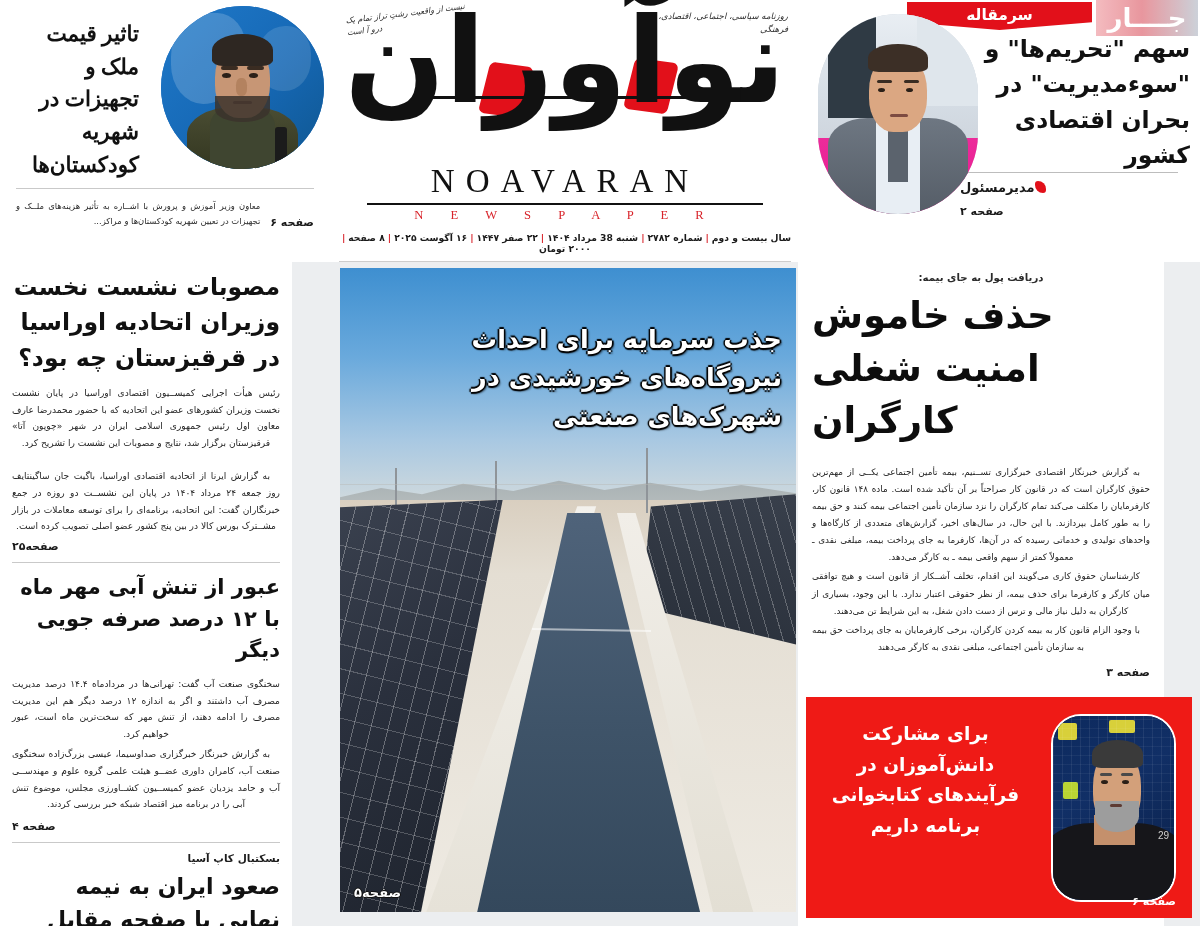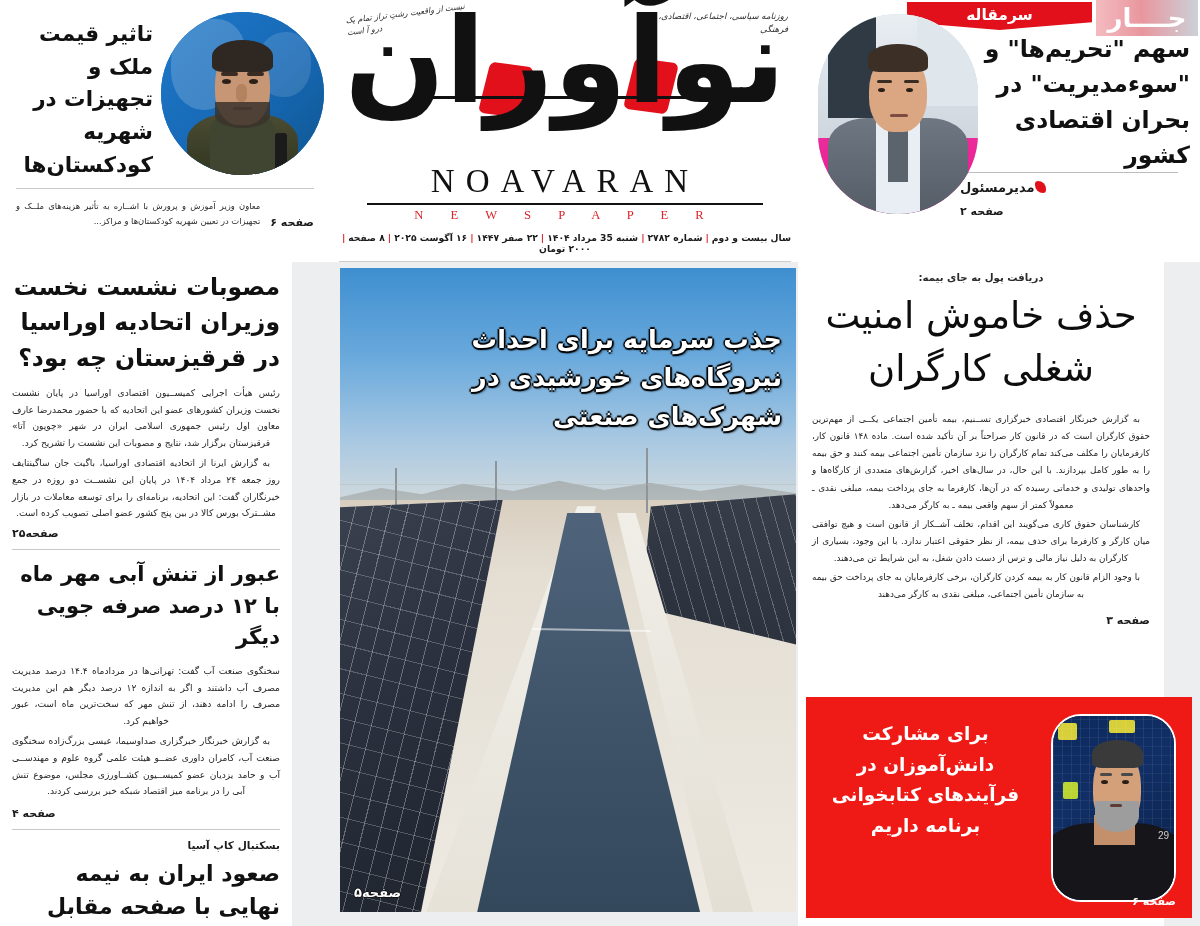--- a/index.html
+++ b/index.html
@@ -19,21 +19,21 @@
     font-size:9.1px; line-height:1.85; color:#242424; text-align:justify;
     text-align-last:center; direction:rtl;
   }
   .pagenum{ font-size:11px; font-weight:bold; color:#1a1a1a; direction:rtl; }
 
   
   .topband{ position:absolute; left:0; top:0; width:1200px; height:262px; background:#ffffff; }
 
   
   .tl{ position:absolute; left:0; top:0; width:332px; height:262px; background:#fff; padding:6px 8px 0 6px; }
-  .tl-flex{ display:flex; flex-direction:row-reverse; align-items:center; gap:6px; }
+  .tl-flex{ display:flex; flex-direction:row-reverse; align-items:flex-start; gap:20px;font-family:Liberation Serif, serif; }
   .tl-title{ flex:1; font-size:21.5px; font-weight:bold; text-align:right; direction:rtl;
              line-height:1.52; color:#111; padding-top:12px; padding-right:2px;}
   .avatar{
     width:163px; height:163px; border-radius:50%; flex:0 0 163px;
     overflow:hidden; position:relative; background:#1d6fc4;
   }
   .tl-lead{ margin-top:10px; padding:0 10px; display:flex; flex-direction:row-reverse;
             align-items:flex-end; gap:10px;}
   .tl-lead p{ flex:1; font-size:8.4px; line-height:1.75; direction:rtl; text-align:justify;
               text-align-last:right; color:#2a2a2a;}
@@ -145,21 +145,21 @@
   .photo-page{
     position:absolute; left:14px; bottom:12px; font-size:13px; font-weight:bold; direction:rtl;
     color:#fff; text-shadow:-1px 0 0 #111,1px 0 0 #111,0 -1px 0 #111,0 1px 0 #111;
   }
 
   
   .colR{ position:absolute; left:798px; top:262px; width:366px; height:664px; background:#fff;
          padding:10px 14px 2px 14px; }
   .r-kicker{ text-align:center; font-size:10.2px; font-weight:bold; direction:rtl; color:#2b2b2b;
              margin-bottom:7px; }
-  .r-title{ text-align:center; direction:rtl; font-size:37px; font-weight:normal; color:#0d0d0d;
+  .r-title{ text-align:left; direction:rtl; font-size:37px; font-weight:bold; color:#0d0d0d;
             line-height:1.42; letter-spacing:-1px; }
   .r-body{ margin-top:16px; font-size:8.8px; line-height:1.95; direction:rtl; color:#222;
            text-align:justify; text-align-last:center; }
   .r-body p{ margin-bottom:2px; text-indent:10px; }
   .r-page{ margin-top:10px; text-align:right; }
 
   
   .promo{ position:absolute; left:806px; top:697px; width:386px; height:221px; background:#ef1a16; }
   .promo-inner{ position:absolute; inset:0; display:flex; flex-direction:row-reverse;justify-content:flex-end; }
   .promo-txt{ flex:1; padding:22px 14px 0 8px; text-align:center; direction:rtl;
@@ -224,21 +224,21 @@
           <div class="dot d1"></div>
           <div class="dot d2"></div>
           <div class="logo-ar rtl">نوآوران</div>
           <div class="strike"></div>
         </div>
       </div>
       <div class="latin">NOAVARAN</div>
       <div class="latin-rule"></div>
       <div class="latin2">N E W S   P A P E R</div>
       <div class="dateline rtl">
-        <span>سال بیست و دوم</span><span class="sep">|</span><span>شماره ۲۷۸۲</span><span class="sep">|</span><span>شنبه 35 مرداد ۱۴۰۴</span><span class="sep">|</span><span>۲۲ صفر ۱۴۴۷</span><span class="sep">|</span><span>۱۶ آگوست ۲۰۲۵</span><span class="sep">|</span><span>۸ صفحه</span><span class="sep">|</span><span>۲۰۰۰ تومان</span>
+        <span>سال بیست و دوم</span><span class="sep">|</span><span>شماره ۲۷۸۲</span><span class="sep">|</span><span>شنبه 38 مرداد ۱۴۰۴</span><span class="sep">|</span><span>۲۲ صفر ۱۴۴۷</span><span class="sep">|</span><span>۱۶ آگوست ۲۰۲۵</span><span class="sep">|</span><span>۸ صفحه</span><span class="sep">|</span><span>۲۰۰۰ تومان</span>
       </div>
       <div class="dateline-rule"></div>
     </div>
 
     <div class="ed">
       <div class="watermark rtl">جــــار</div>
       <div class="ed-banner rtl">سرمقاله</div>
       <div class="ed-title">سهم "تحریم‌ها" و "سوءمدیریت" در بحران اقتصادی کشور</div>
       <div class="ed-rule"></div>
       <div class="ed-by rtl">
@@ -263,21 +263,21 @@
         </div>
       </div>
     </div>
   </div>
 
   <div class="colL">
 
     <div>
       <div class="a-title" style="font-size:23.5px;line-height:1.5;">مصوبات نشست نخست وزیران اتحادیه اوراسیا در قرقیزستان چه بود؟</div>
       <div class="body-txt" style="margin-top:9px;">رئیس هیأت اجرایی کمیســیون اقتصادی اوراسیا در پایان نشست نخست وزیران کشورهای عضو این اتحادیه که با حضور محمدرضا عارف معاون اول رئیس جمهوری اسلامی ایران در شهر «چوپون آتا» قرقیزستان برگزار شد، نتایج و مصوبات این نشست را تشریح کرد.</div>
-      <div class="body-txt" style="margin-top:3px;text-indent:10px;">به گزارش ایرنا از اتحادیه اقتصادی اوراسیا، باگیت جان ساگینتایف روز جمعه ۲۴ مرداد ۱۴۰۴ در پایان این نشســت دو روزه در جمع خبرنگاران گفت: این اتحادیه، برنامه‌ای را برای توسعه معاملات در بازار مشــترک بورس کالا در بین پنج کشور عضو اصلی تصویب کرده است.</div>
+      <div class="body-txt" style="margin-top:16px;text-indent:10px;">به گزارش ایرنا از اتحادیه اقتصادی اوراسیا، باگیت جان ساگینتایف روز جمعه ۲۴ مرداد ۱۴۰۴ در پایان این نشســت دو روزه در جمع خبرنگاران گفت: این اتحادیه، برنامه‌ای را برای توسعه معاملات در بازار مشــترک بورس کالا در بین پنج کشور عضو اصلی تصویب کرده است.</div>
       <div class="pagenum" style="margin-top:5px;text-align:left;">صفحه۲۵</div>
     </div>
 
     <div class="sepline"></div>
 
     <div>
       <div class="a-title" style="font-size:21px;line-height:1.5;">عبور از تنش آبی مهر ماه با ۱۲ درصد صرفه جویی دیگر</div>
       <div class="body-txt" style="margin-top:9px;">سخنگوی صنعت آب گفت: تهرانی‌ها در مردادماه ۱۴.۴ درصد مدیریت مصرف آب داشتند و اگر به اندازه ۱۲ درصد دیگر هم این مدیریت مصرف را ادامه دهند، از تنش مهر که سخت‌ترین ماه است، عبور خواهیم کرد.</div>
       <div class="body-txt" style="margin-top:3px;text-indent:10px;">به گزارش خبرنگار خبرگزاری صداوسیما، عیسی بزرگ‌زاده سخنگوی صنعت آب، کامران داوری عضــو هیئت علمی گروه علوم و مهندســی آب و حامد یزدیان عضو کمیســیون کشــاورزی مجلس، موضوع تنش آبی را در برنامه میز اقتصاد شبکه خبر بررسی کردند.</div>
       <div class="pagenum" style="margin-top:7px;text-align:left;">صفحه ۴</div>

